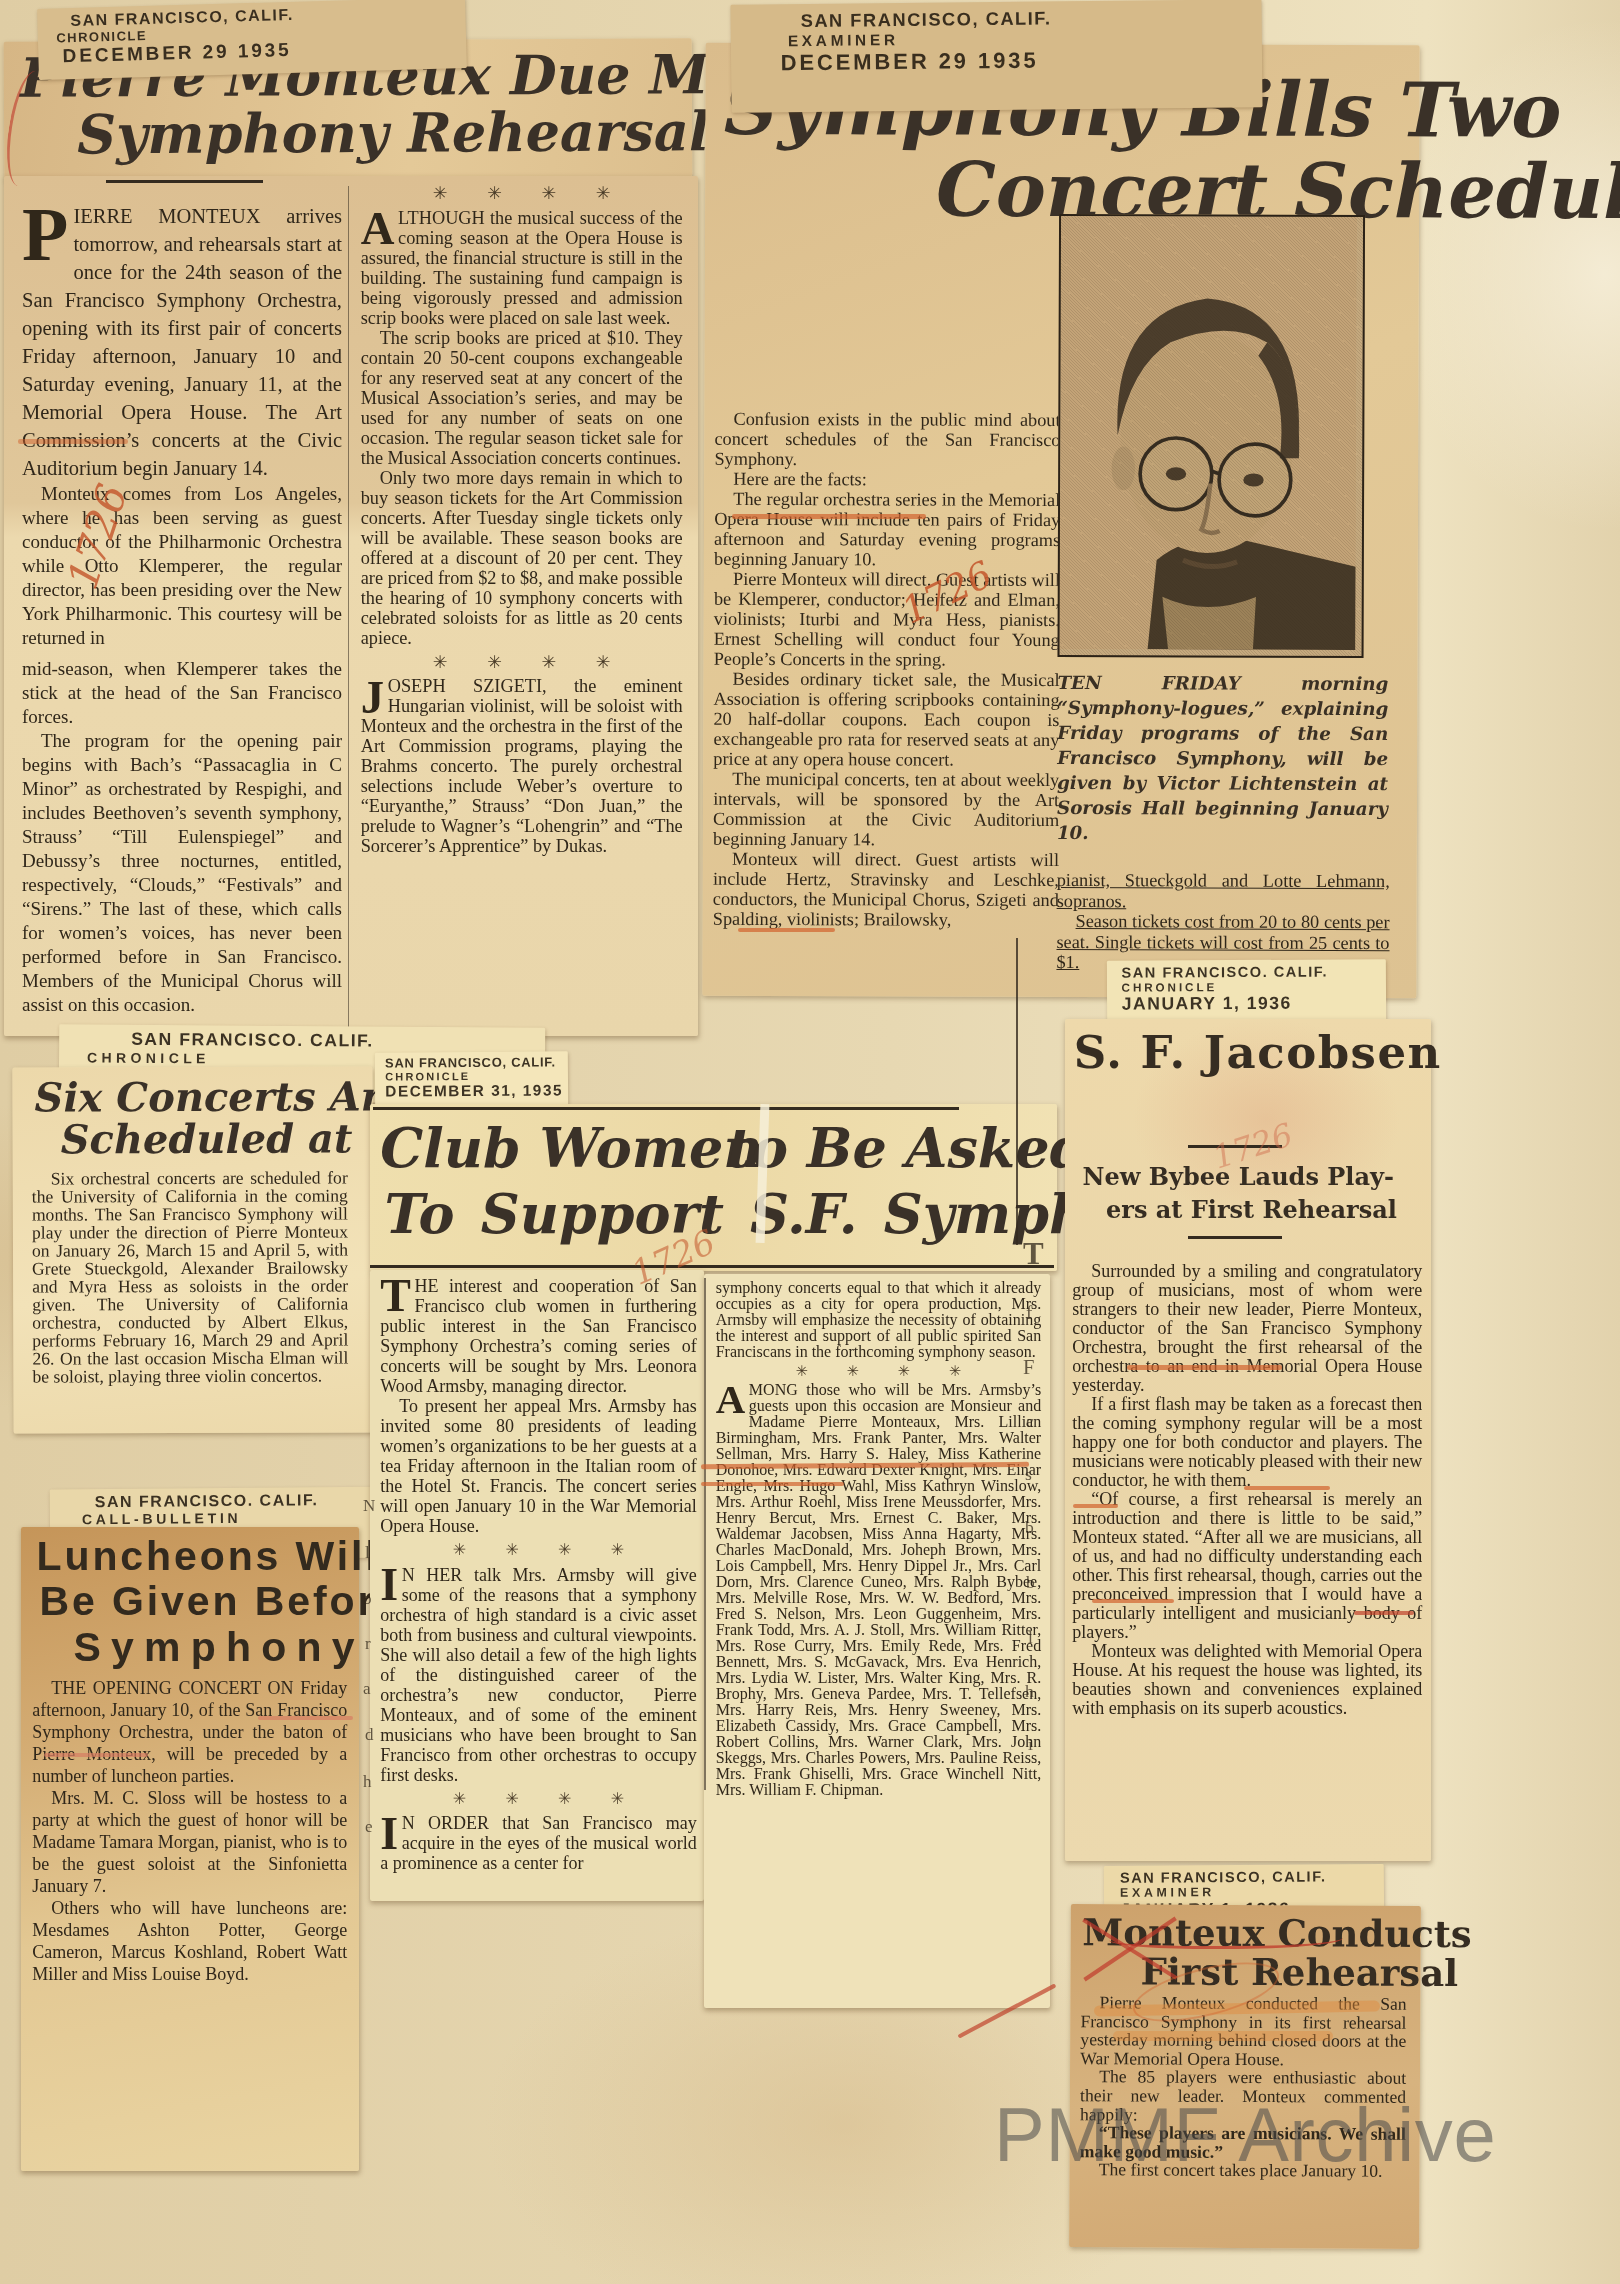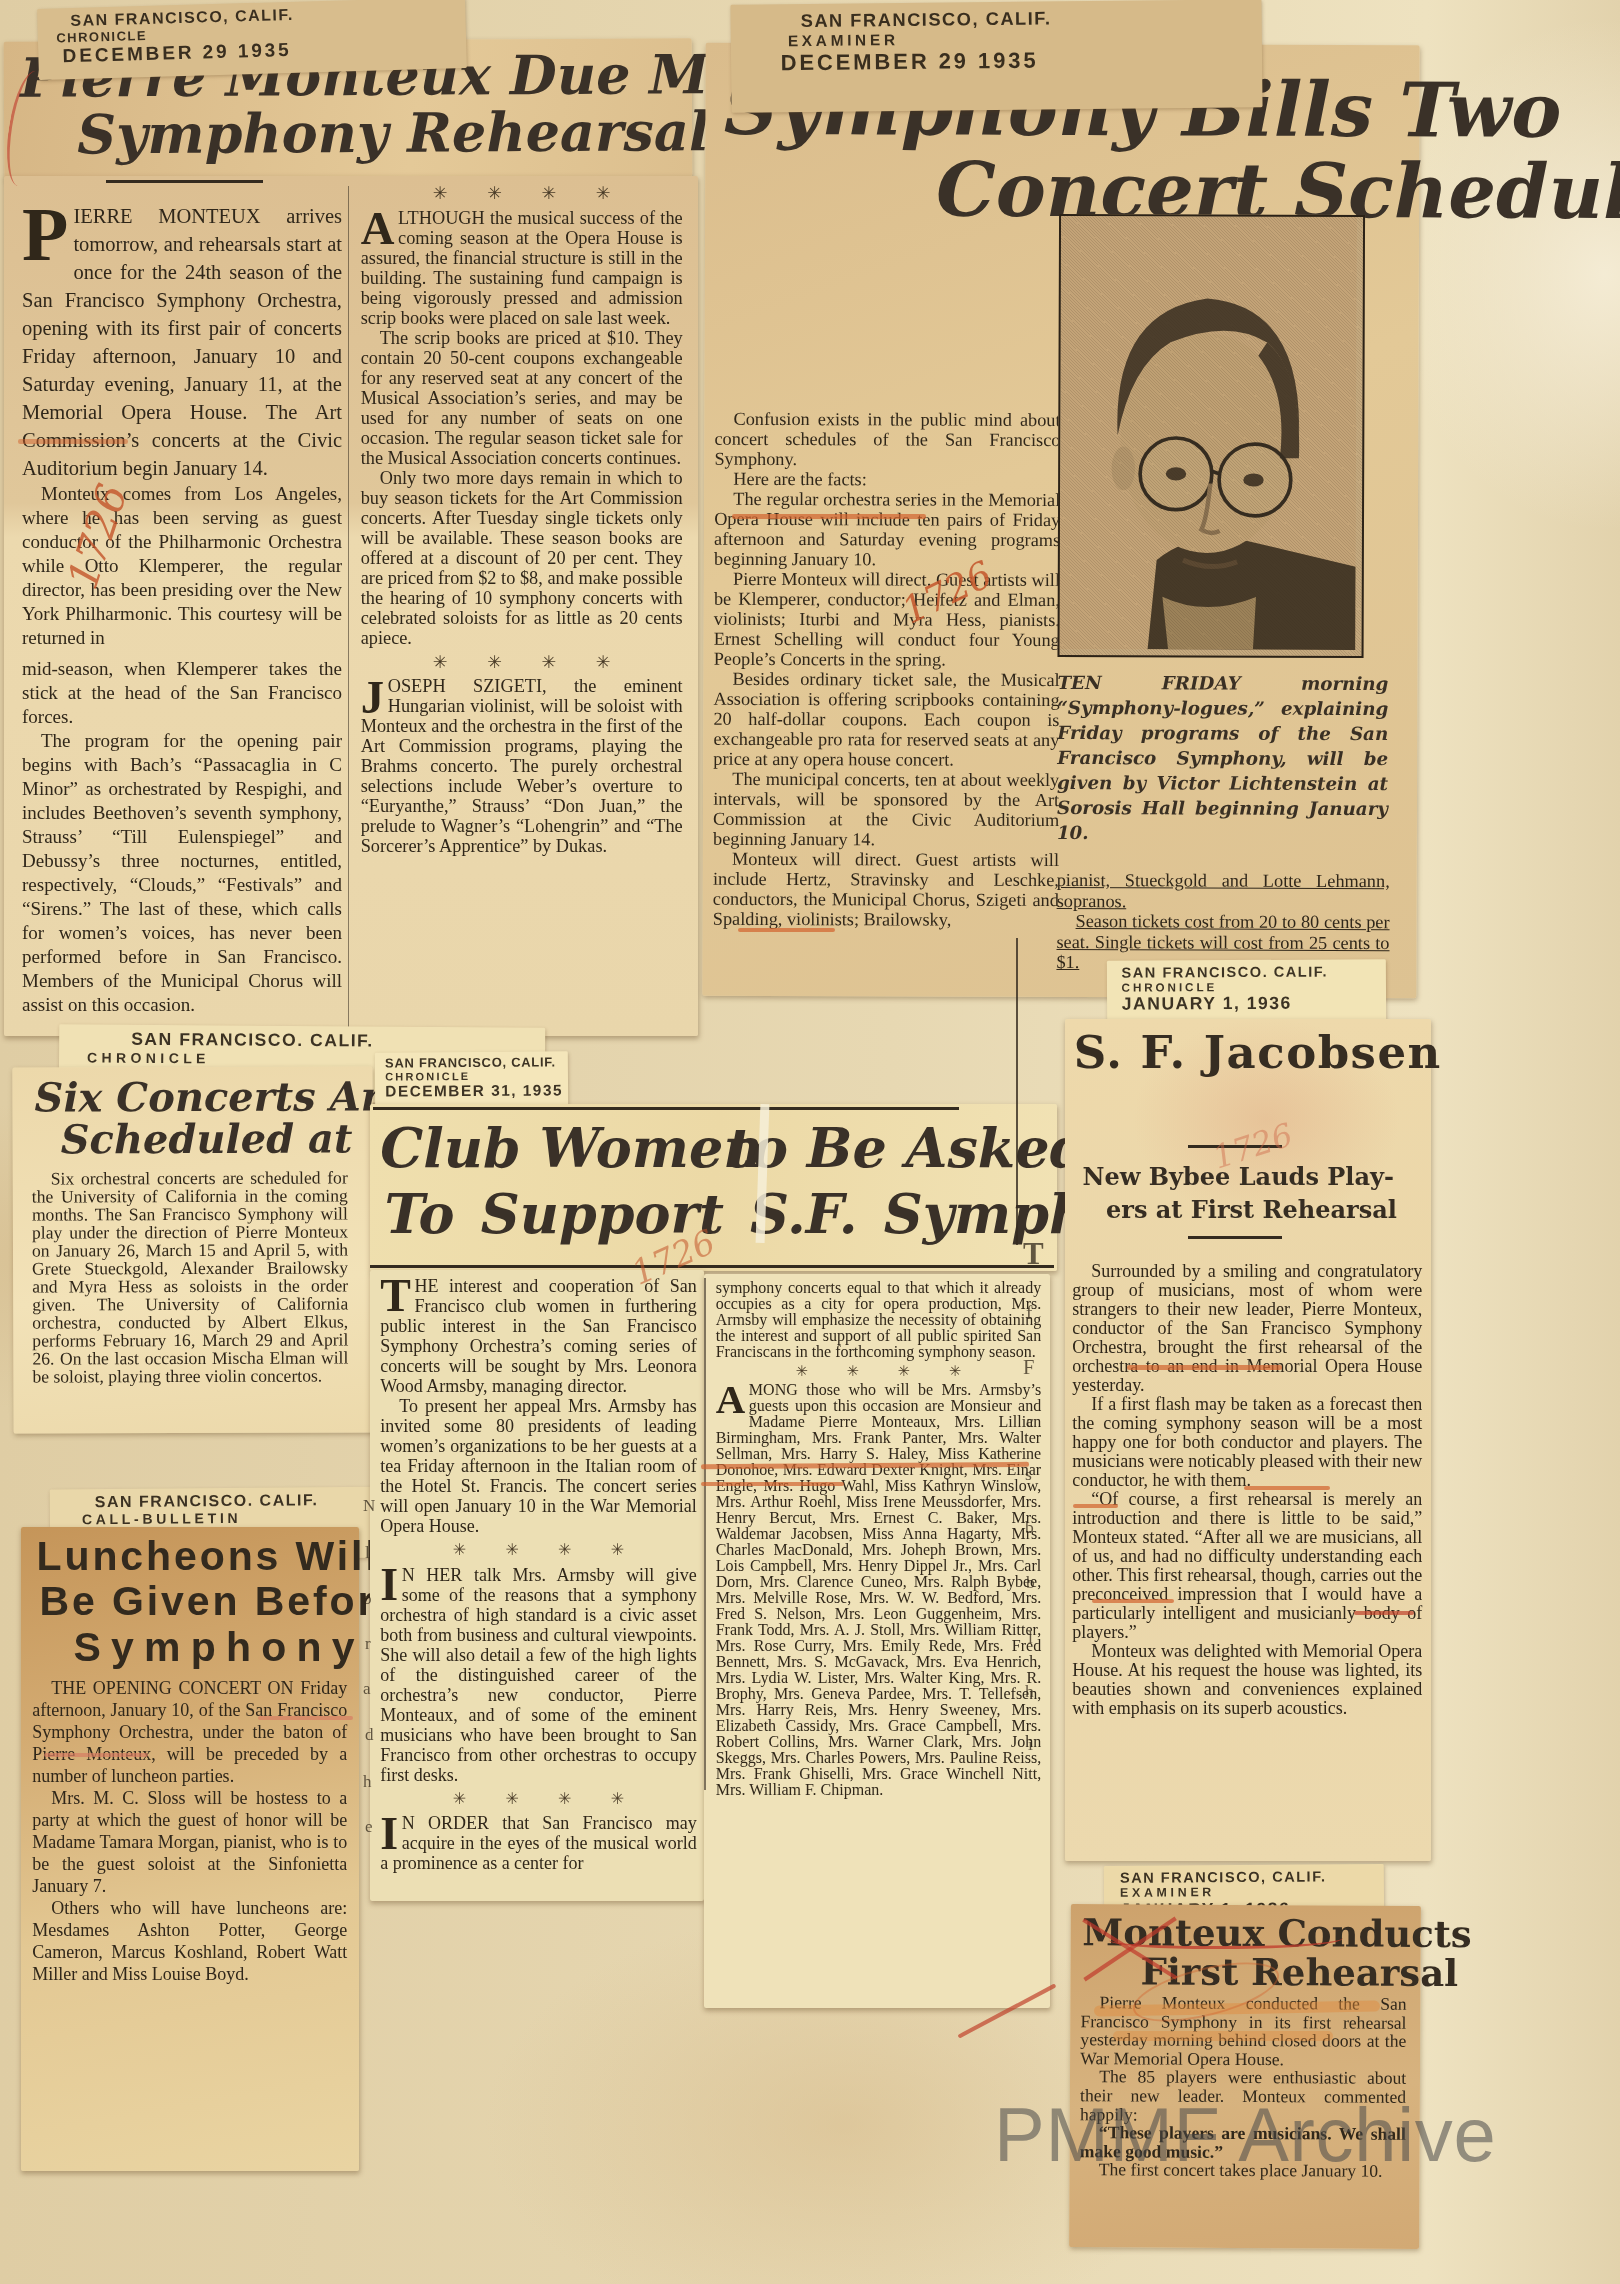--- a/index.html
+++ b/index.html
@@ -178,21 +178,21 @@
   <div class="piece" style="left:1065px;top:1019px;width:366px;height:842px;background:
        radial-gradient(ellipse 190px 146px at 55% 12%, rgba(226,178,138,.55), rgba(0,0,0,0) 70%),
        linear-gradient(180deg,#eed9ab,#e9d5a8 50%,#ecd9ae);">
     <div class="hl-roman" style="left:8.8px;top:7.3px;font-size:45px;letter-spacing:1.5px;">S. F. Jacobsen</div>
     <div class="rule" style="left:123px;top:126px;width:94px;height:2.9px;"></div>
     <div class="hl-roman" style="left:17.6px;top:143px;font-size:24px;">New Bybee Lauds Play-</div>
     <div class="hl-roman" style="left:41px;top:176px;font-size:24px;">ers at First Rehearsal</div>
     <div class="rule" style="left:123px;top:217px;width:94px;height:2.9px;"></div>
     <div class="bt" style="position:absolute;left:7.3px;top:243px;width:350px;font-size:18px;line-height:19px;">
       <p class="ind">Surrounded by a smiling and congratulatory group of musicians, most of whom were strangers to their new leader, Pierre Monteux, conductor of the San Francisco Symphony Orchestra, brought the first rehearsal of the orchestra to an end in Memorial Opera House yesterday.</p>
-      <p class="ind">If a first flash may be taken as a forecast then the coming symphony season will be a most happy one for both conductor and players. The musicians were noticably pleased with their new conductor, he with them.</p>
+      <p class="ind">If a first flash may be taken as a forecast then the coming symphony regular will be a most happy one for both conductor and players. The musicians were noticably pleased with their new conductor, he with them.</p>
       <p class="ind">“Of course, a first rehearsal is merely an introduction and there is little to be said,” Monteux stated. “After all we are musicians, all of us, and had no difficulty understanding each other. This first rehearsal, though, carries out the preconceived impression that I would have a particularly intelligent and musicianly body of players.”</p>
       <p class="ind">Monteux was delighted with Memorial Opera House. At his request the house was lighted, its beauties shown and conveniences explained with emphasis on its superb acoustics.</p>
     </div>
   </div>
 
   <div class="stamp" style="left:1104px;top:1865px;width:264px;height:59px;background:#ecd9a8;transform:rotate(-.4deg);padding:3.7px 0 0 16px;">
     <span style="font-size:14.6px;">SAN FRANCISCO, CALIF.</span>
     <span style="font-size:12.4px;letter-spacing:3.7px;">EXAMINER</span>
     <span style="font-size:17.6px;letter-spacing:1.5px;">JANUARY 1, 1936</span>
   </div>

